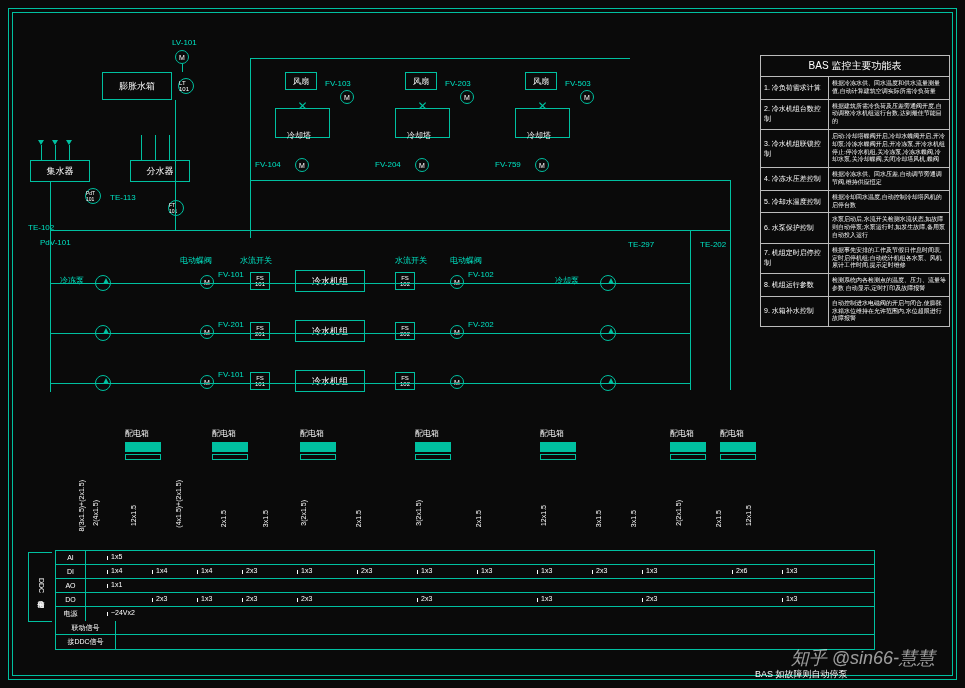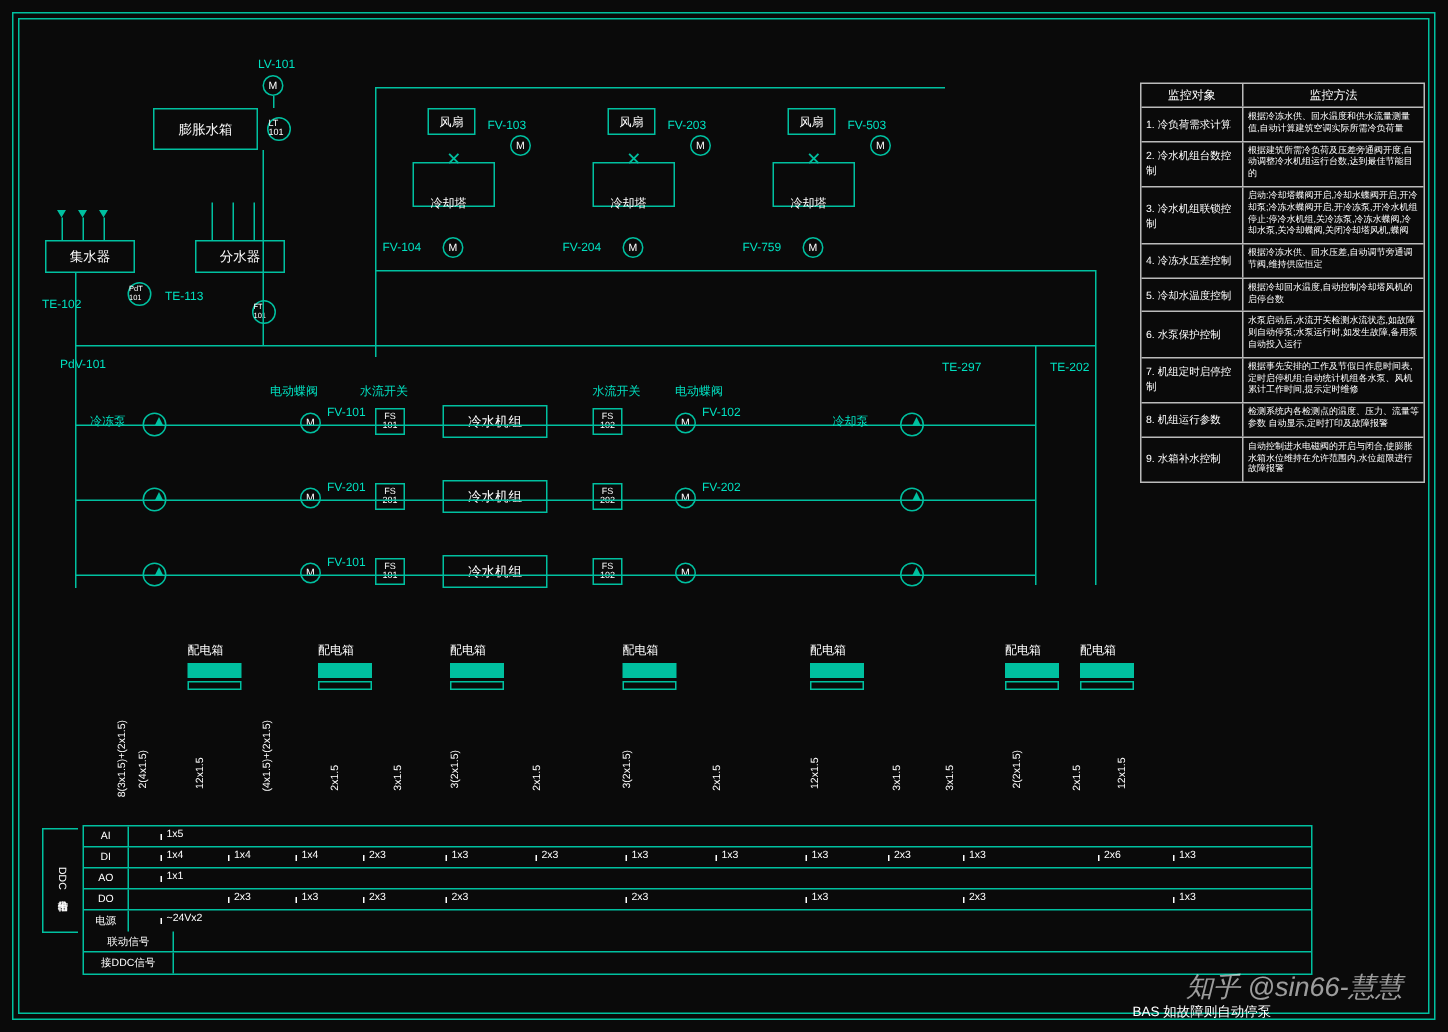--- a/index.html
+++ b/index.html
@@ -163,21 +163,21 @@
 <div class="arrow-down" style="left:66px;top:140px"></div>
 <div class="vline" style="left:41px;top:145px;height:15px"></div>
 <div class="vline" style="left:55px;top:145px;height:15px"></div>
 <div class="vline" style="left:69px;top:145px;height:15px"></div>
 <div class="vline" style="left:141px;top:135px;height:25px"></div>
 <div class="vline" style="left:155px;top:135px;height:25px"></div>
 <div class="vline" style="left:169px;top:135px;height:25px"></div>
 
 <div class="circle" style="left:85px;top:188px;width:16px;height:16px;font-size:5px">PdT 101</div>
 <div class="cyan-text" style="left:110px;top:193px">TE-113</div>
-<div class="cyan-text" style="left:28px;top:198px">TE-102</div>
+<div class="cyan-text" style="left:28px;top:223px">TE-102</div>
 <div class="circle" style="left:168px;top:200px;width:16px;height:16px;font-size:5px">FT 101</div>
 <div class="cyan-text" style="left:40px;top:238px">PdV-101</div>
 
 <div class="vline" style="left:50px;top:182px;height:210px"></div>
 <div class="vline" style="left:175px;top:100px;height:130px"></div>
 
 <div class="box" style="left:285px;top:72px;width:32px;height:18px;font-size:8px">风扇</div>
 <div class="fantop" style="left:275px;top:108px">
     <div class="fan-blade">✕</div>
   </div>
@@ -300,24 +300,21 @@
 <div class="cable" style="left:415px;top:500px">3(2x1.5)</div>
 <div class="cable" style="left:475px;top:510px">2x1.5</div>
 <div class="cable" style="left:540px;top:505px">12x1.5</div>
 <div class="cable" style="left:595px;top:510px">3x1.5</div>
 <div class="cable" style="left:630px;top:510px">3x1.5</div>
 <div class="cable" style="left:675px;top:500px">2(2x1.5)</div>
 <div class="cable" style="left:715px;top:510px">2x1.5</div>
 <div class="cable" style="left:745px;top:505px">12x1.5</div>
 
 <div class="ftable">
-  <div class="ft-head">
-    <div style="width:68px;border-right:1px solid #bbb">监控对象</div>
-    <div style="flex:1">监控方法</div>
-  </div>
+  <div class="ft-title">BAS 监控主要功能表</div>
   <div id="ft-rows">
       <div class="ft-row">
         <div class="ft-c1">1. 冷负荷需求计算</div>
         <div class="ft-c2">根据冷冻水供、回水温度和供水流量测量值,自动计算建筑空调实际所需冷负荷量</div>
       </div>
       <div class="ft-row">
         <div class="ft-c1">2. 冷水机组台数控制</div>
         <div class="ft-c2">根据建筑所需冷负荷及压差旁通阀开度,自动调整冷水机组运行台数,达到最佳节能目的</div>
       </div>
       <div class="ft-row">

